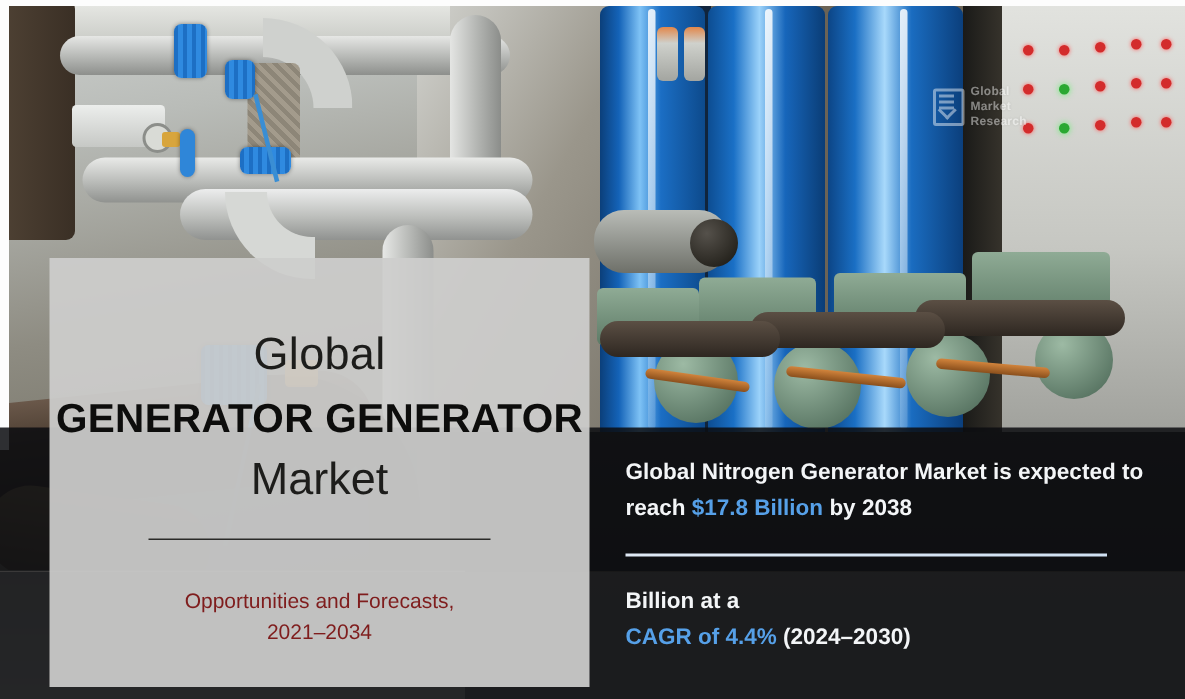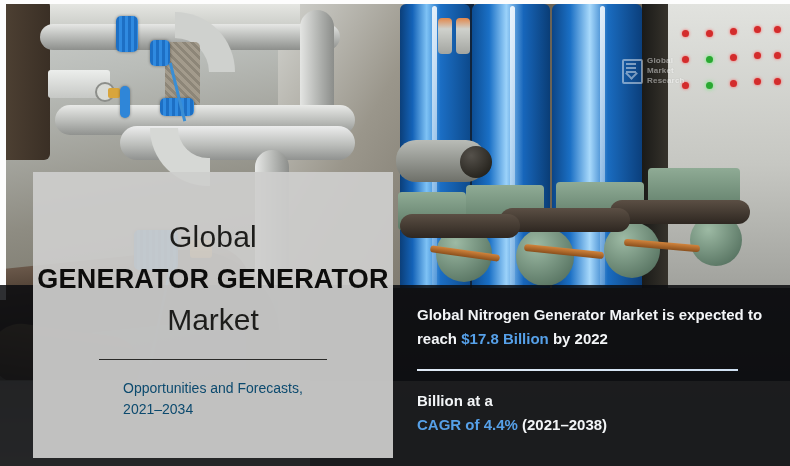--- a/index.html
+++ b/index.html
@@ -157,21 +157,21 @@
   
   .card{position:absolute;left:33px;top:172px;width:360px;height:286px;
     background:rgba(205,206,204,.93);
     display:flex;flex-direction:column;align-items:center;justify-content:flex-start;
     padding-top:50px;box-sizing:border-box;}
   .card .global{font-size:30px;color:#1d1d1b;font-weight:400;letter-spacing:.2px;line-height:1;}
   .card .main-title{font-size:27px;color:#0d0d0c;font-weight:800;letter-spacing:.2px;
     line-height:1;margin-top:14px;white-space:nowrap;}
   .card .market{font-size:30px;color:#1d1d1b;font-weight:400;margin-top:12px;line-height:1;}
   .card .rule{width:228px;height:1px;background:#2a2a28;margin-top:24px;}
-  .card .sub{font-size:14px;color:#0c4a6e;margin-top:18px;line-height:21px;}
+  .card .sub{font-size:14px;color:#7f1d1d;text-align:center;margin-top:30px;line-height:21px;}
 
   
   .stat-a{position:absolute;left:417px;top:303px;width:360px;
     font-size:15px;line-height:24px;color:#f3f5f7;font-weight:600;}
   .divider{position:absolute;left:417px;top:369px;width:321px;height:2px;
     background:linear-gradient(90deg,#dfe9f5,#cfe0f2);}
   .stat-b{position:absolute;left:417px;top:389px;width:360px;
     font-size:15px;line-height:24px;color:#f3f5f7;font-weight:600;}
   .accent{color:#56a0e8;font-weight:800;}
   .plain{font-weight:600;color:#f3f5f7;}
@@ -288,23 +288,23 @@
     <div class="main-title">GENERATOR GENERATOR</div>
     <div class="market">Market</div>
     <div class="rule"></div>
     <div class="sub">
       <span>Opportunities and Forecasts,</span><br>
       <span>2021–2034</span>
     </div>
   </div>
 
   <div class="stat-a">
-    <span class="plain">Global Nitrogen Generator Market is expected to reach </span><span class="accent">$17.8 Billion</span><span class="plain"> by 2022</span>
+    <span class="plain">Global Nitrogen Generator Market is expected to reach </span><span class="accent">$17.8 Billion</span><span class="plain"> by 2038</span>
   </div>
 
   <div class="divider"></div>
 
   <div class="stat-b">
     <span class="plain">Billion at a</span><br>
-    <span class="accent">CAGR of 4.4%</span><span class="plain"> (2021–2038)</span>
+    <span class="accent">CAGR of 4.4%</span><span class="plain"> (2024–2030)</span>
   </div>
 
 </div>
 
 </body></html>

